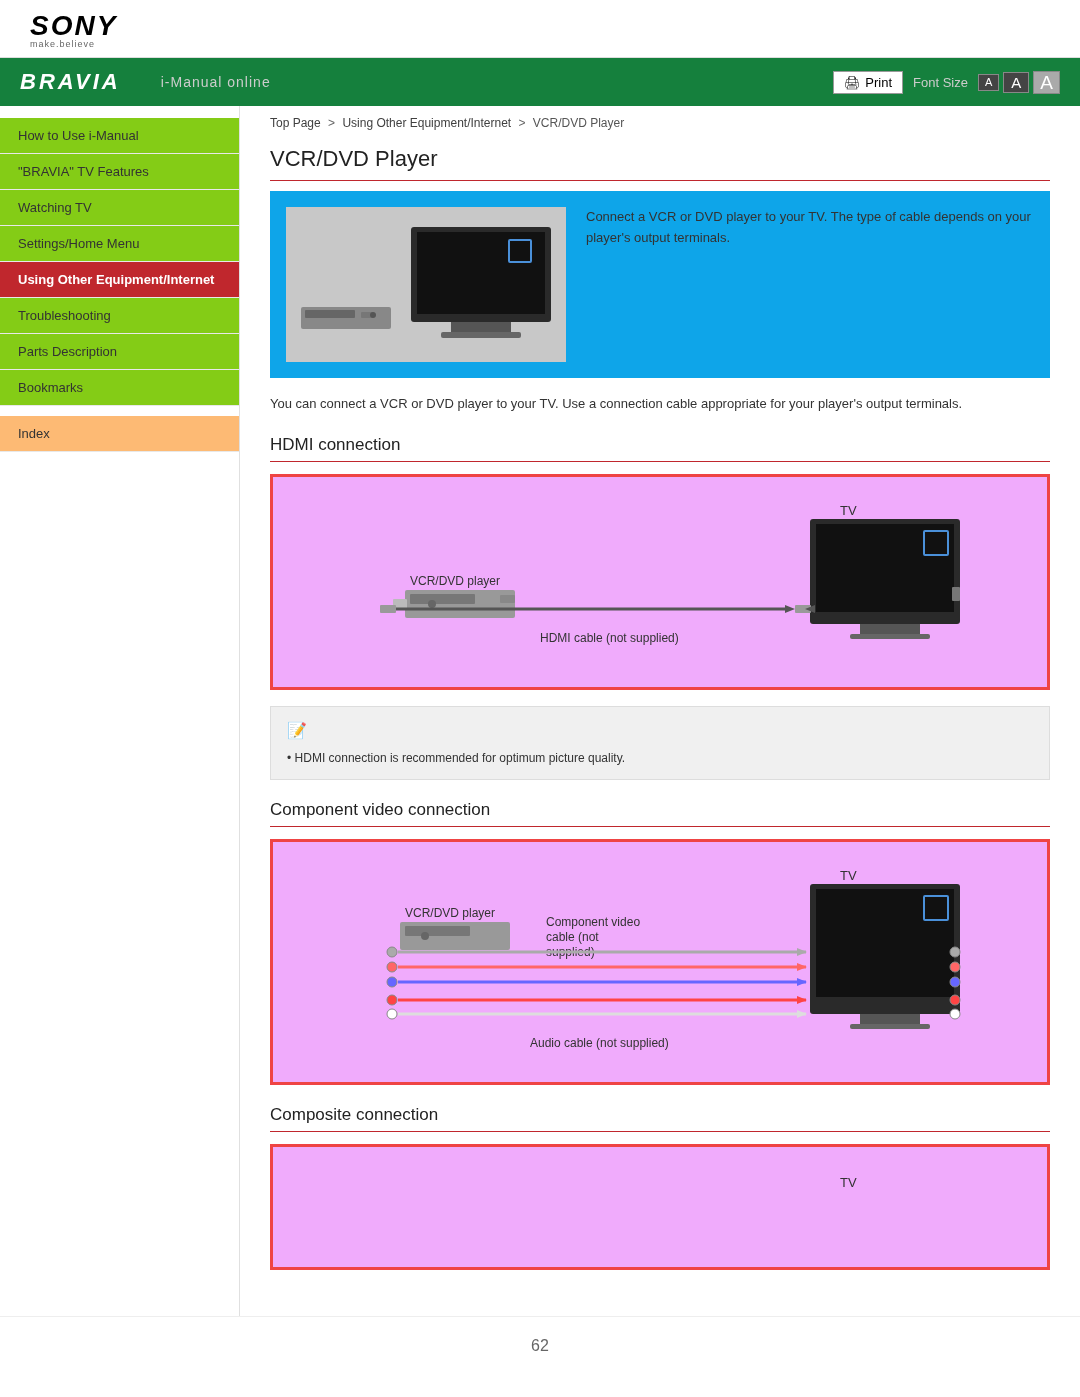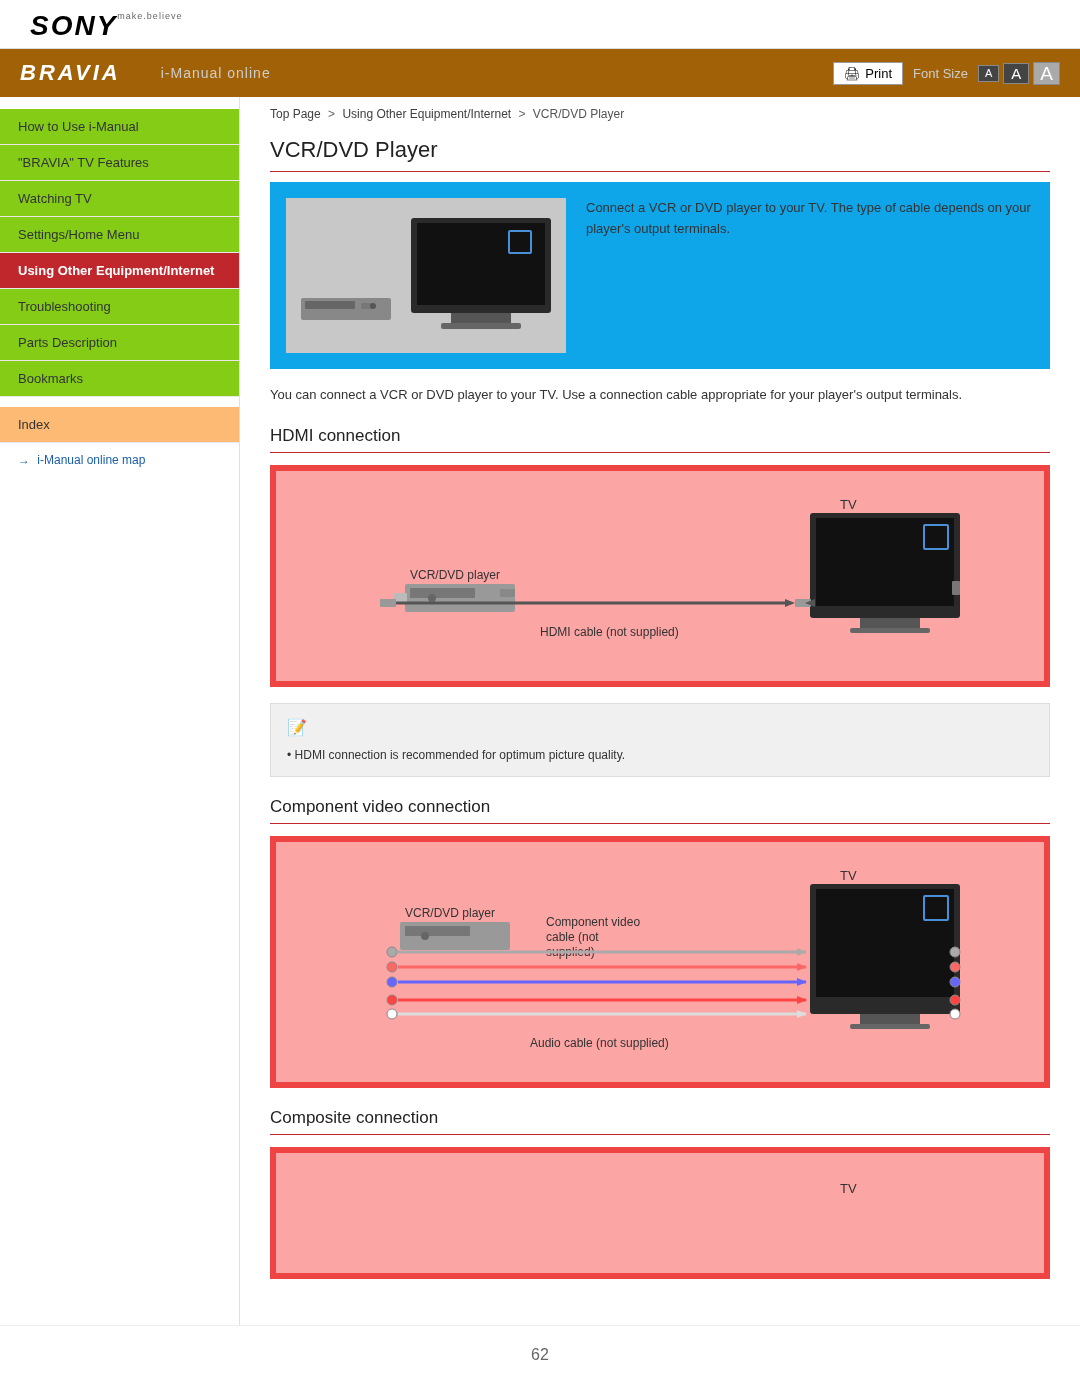--- a/index.html
+++ b/index.html
@@ -12,38 +12,39 @@
       min-height: 1397px;
     }
 
     
     .header {
       padding: 12px 30px 8px 30px;
       border-bottom: 1px solid #ddd;
     }
     .sony-logo {
       display: flex;
+      flex-direction: column;
       line-height: 1;
     }
     .sony-logo-text {
       font-size: 28px;
       font-weight: 900;
       letter-spacing: 2px;
       color: #000;
       font-style: italic;
     }
     .sony-tagline {
       font-size: 9px;
       color: #666;
       letter-spacing: 1px;
     }
 
     
     .navbar {
-      background: #a16207;
+      background: #15803d;
       display: flex;
       align-items: center;
       justify-content: space-between;
       padding: 0 20px;
       height: 48px;
     }
     .navbar-left {
       display: flex;
       align-items: center;
       gap: 16px;
@@ -193,22 +194,22 @@
       font-weight: normal;
       color: #222;
       margin-top: 20px;
       margin-bottom: 12px;
       padding-bottom: 6px;
       border-bottom: 1px solid #c0272d;
     }
 
     
     .diagram-area {
-      background: #fca5a5;
-      border: 6px solid #ef4444;
+      background: #f0abfc;
+      border: 3px solid #ef4444;
       padding: 20px;
       margin-bottom: 16px;
       position: relative;
       min-height: 180px;
     }
     .diagram-svg {
       display: block;
       margin: 0 auto;
     }
 
@@ -271,24 +272,20 @@
   <nav class="sidebar">
     <a class="sidebar-item">How to Use i-Manual</a>
     <a class="sidebar-item">"BRAVIA" TV Features</a>
     <a class="sidebar-item">Watching TV</a>
     <a class="sidebar-item">Settings/Home Menu</a>
     <a class="sidebar-item active">Using Other Equipment/Internet</a>
     <a class="sidebar-item">Troubleshooting</a>
     <a class="sidebar-item">Parts Description</a>
     <a class="sidebar-item">Bookmarks</a>
     <a class="sidebar-item index-item">Index</a>
-    <a class="sidebar-map-link">
-      <span class="map-arrow">→</span>
-      <span>i-Manual online map</span>
-    </a>
   </nav>
 
   <div style="flex:1; display:flex; flex-direction:column;">
 
     <div class="breadcrumb">
       <a>Top Page</a>
       <span class="breadcrumb-sep"> &gt; </span>
       <a>Using Other Equipment/Internet</a>
       <span class="breadcrumb-sep"> &gt; </span>
       <span class="breadcrumb-current">VCR/DVD Player</span>

